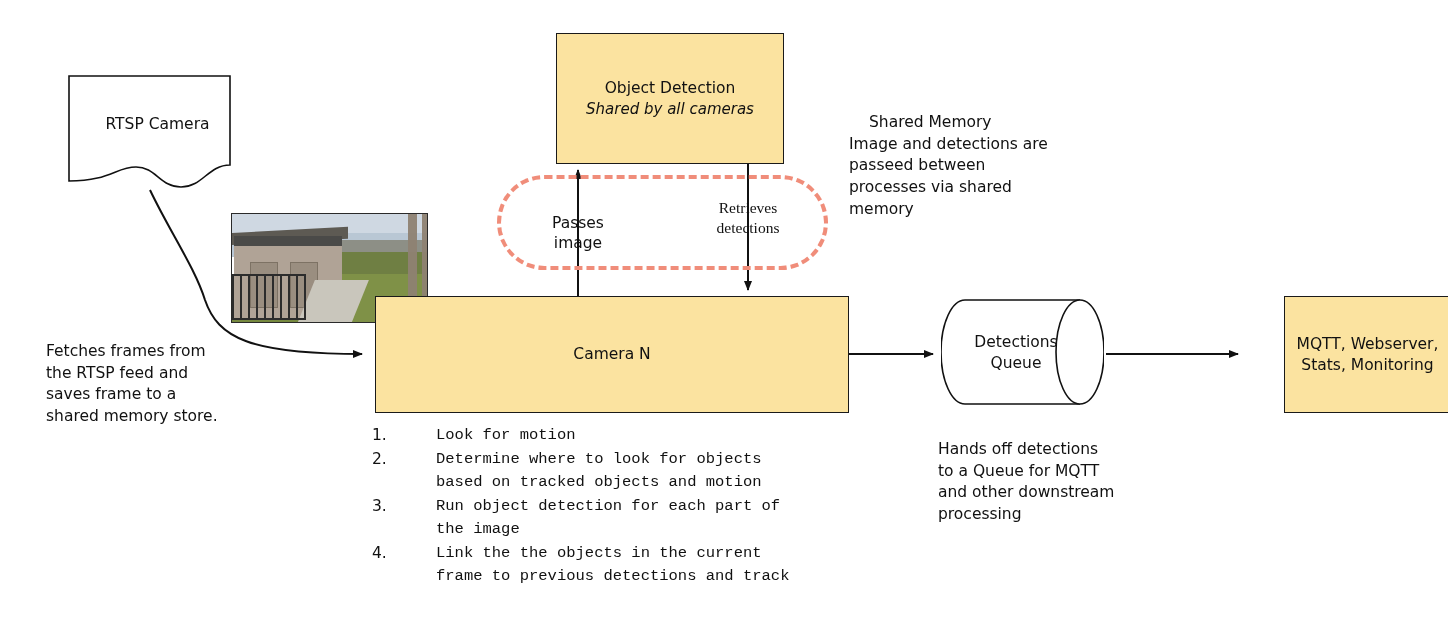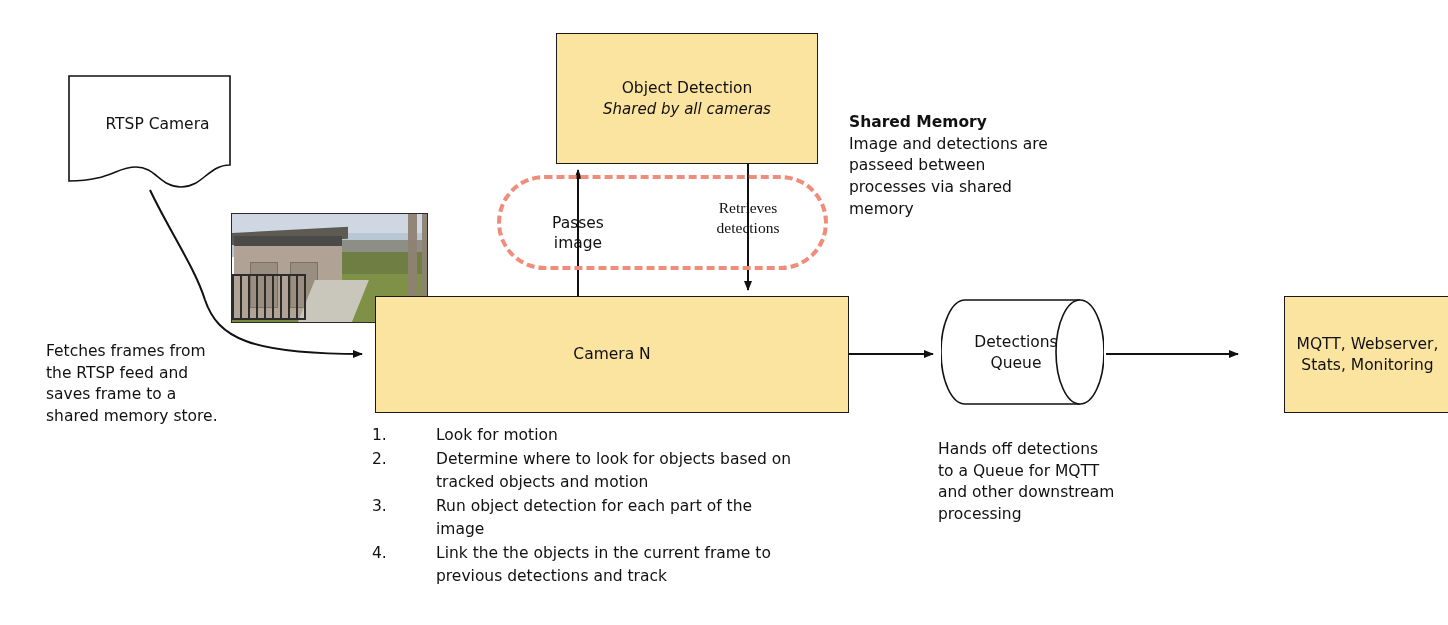--- a/index.html
+++ b/index.html
@@ -134,21 +134,21 @@
     text-align: center; font-size: 15.5px; color: #111; line-height: 1.35;
   }
 
   
   .txt {
     position: absolute;
     color: #111111;
     font-size: 15.5px;
     line-height: 1.4;
   }
-  .txt b { font-weight: bold; }
+  .txt b { font-weight: normal; margin-left: 20px; }
 
   .arrow-label {
     position: absolute;
     font-size: 15.5px;
     color: #111;
     line-height: 1.3;
     text-align: center;
   }
 
   
@@ -156,21 +156,21 @@
     position: absolute;
     left: 372px;
     top: 424px;
     width: 420px;
     font-size: 15.5px;
     color: #111;
     line-height: 1.45;
   }
   .steps .row { display: flex; margin-bottom: 2px; }
   .steps .num { width: 64px; flex: none; }
-  .steps .body { flex: 1; }
+  .steps .body { flex: 1; font-family: Liberation Mono, monospace; }
 
   svg.lines { position: absolute; left: 0; top: 0; width: 1448px; height: 625px; pointer-events: none; }
 </style>
 </head>
 <body>
 
 <div id="canvas">
 
   <svg class="lines" viewBox="0 0 1448 625">
     <defs>
@@ -208,21 +208,21 @@
     <div class="house"></div>
     <div class="door"></div>
     <div class="door2"></div>
     <div class="walk"></div>
     <div class="fence"></div>
     <div class="post" style="left:176px;"></div>
     <div class="post" style="left:190px;"></div>
     <div class="stamp"></div>
   </div>
 
-  <div class="ybox abs" style="left:556px; top:33px; width:262px; height:131px;">
+  <div class="ybox abs" style="left:556px; top:33px; width:228px; height:131px;">
     <div>Object Detection</div>
     <div class="sub">Shared by all cameras</div>
   </div>
 
   <div class="dashed-region"></div>
 
   <div class="arrow-label" style="left:528px; top:213px; width:100px;">
     <div>Passes</div>
     <div>image</div>
   </div>

